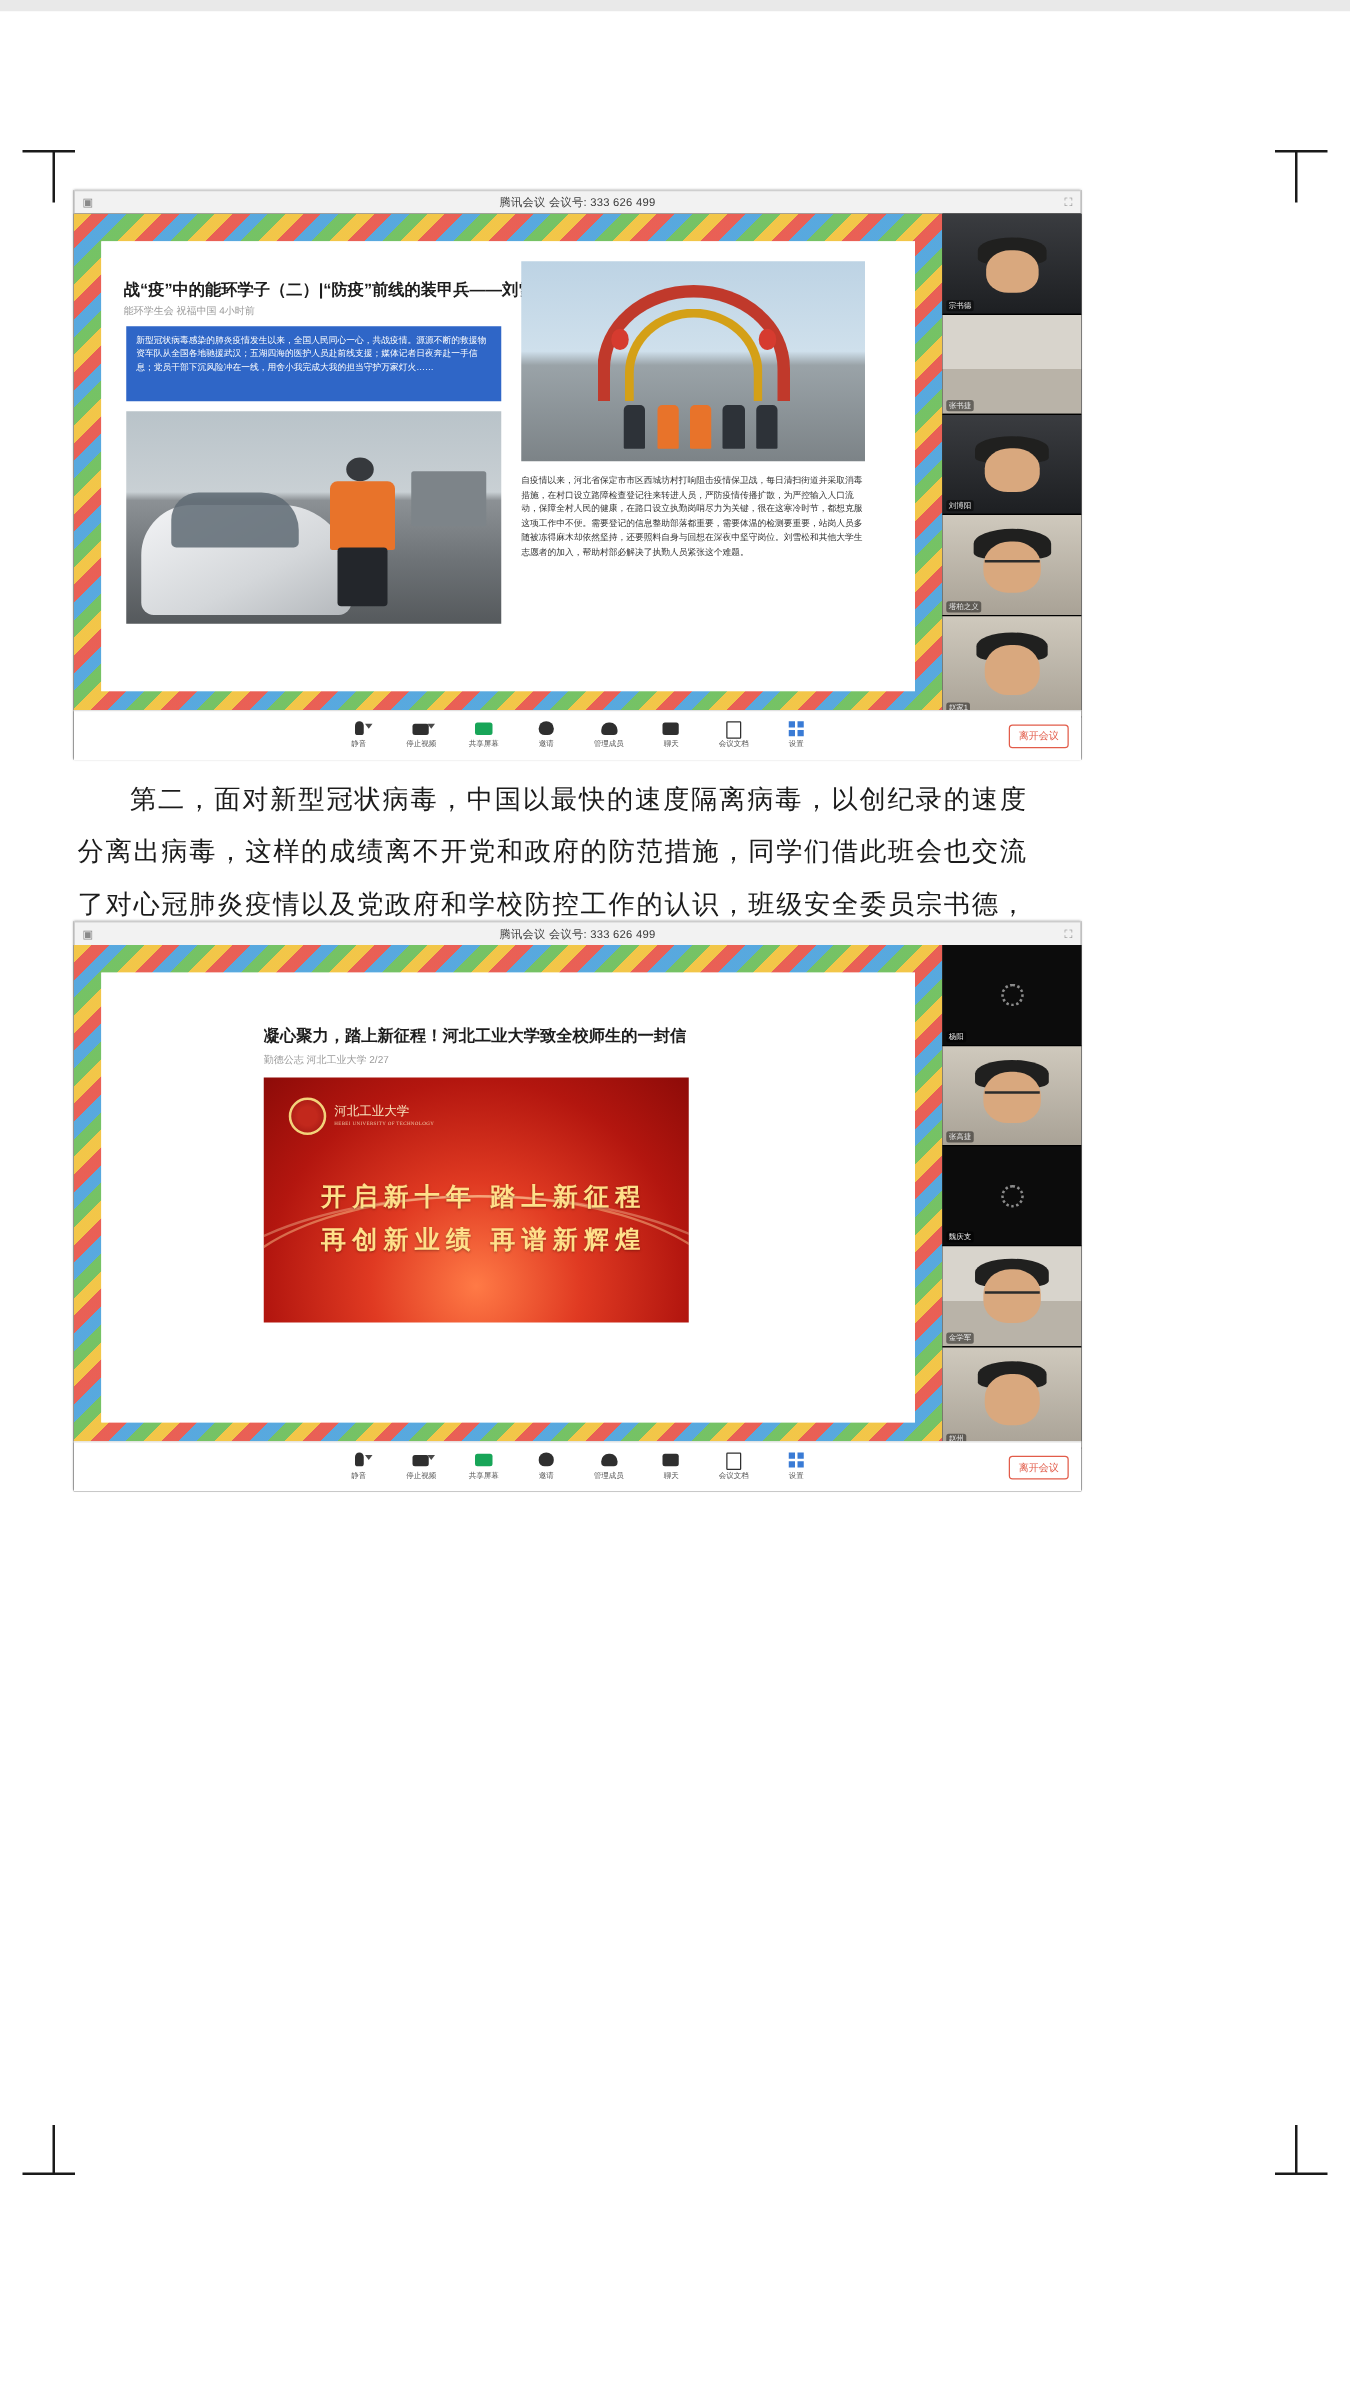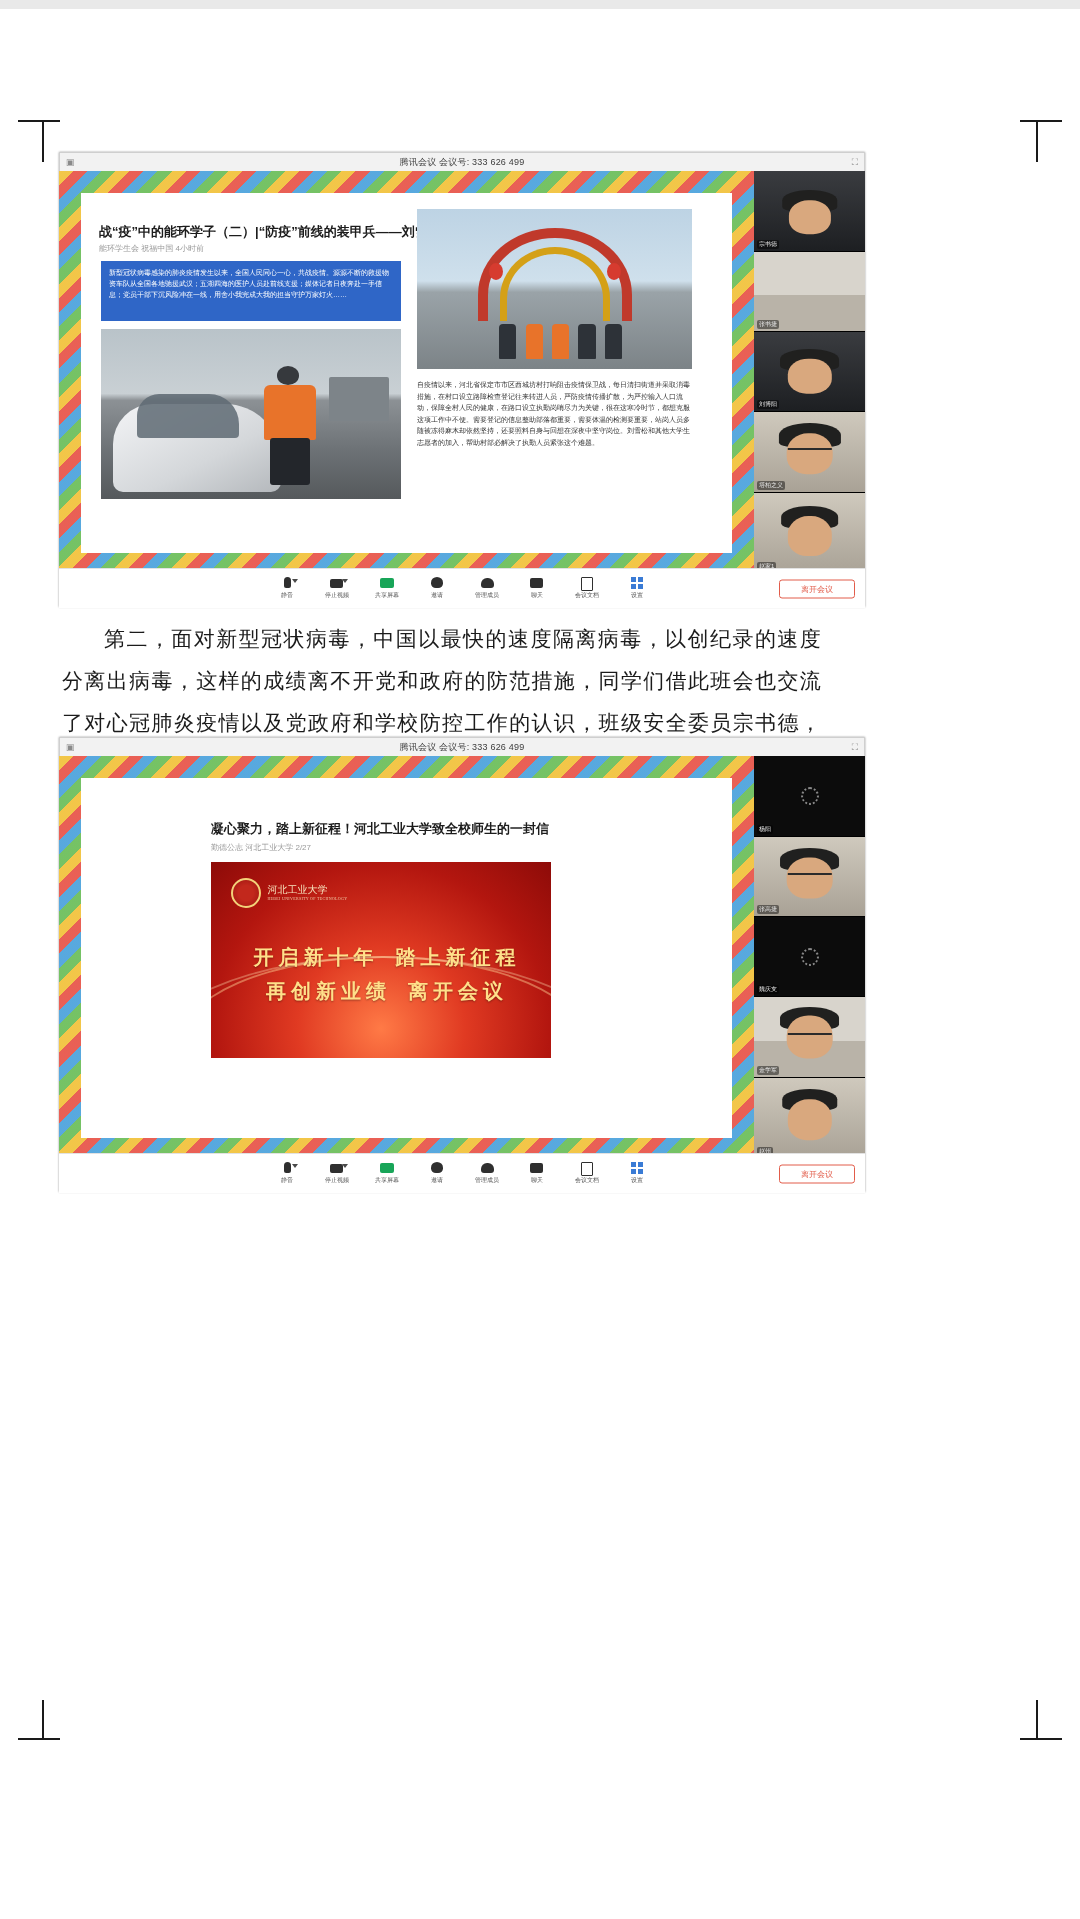--- a/index.html
+++ b/index.html
@@ -232,21 +232,21 @@
     font-size: 10px;
     line-height: 1.25;
     font-family: "Liberation Serif", serif;
   }
   .rs-logo-text .en { font-size: 4px; letter-spacing: .3px; opacity: .85; display: block; }
   .rs-line {
     position: absolute;
     left: 12px; right: 0;
     text-align: center;
     color: #ffe08a;
-    font-family: Liberation Mono, monospace;
+    font-family: Liberation Sans, sans-serif;
     font-weight: bold;
     letter-spacing: 5px;
     text-shadow: 0 1px 2px rgba(0,0,0,.35);
   }
 
   
   .pstrip {
     position: absolute;
     top: 0; right: 0;
     background: #000;
@@ -350,21 +350,21 @@
     border-top: 4px solid #4a4a4a;
   }
   .leave-btn {
     position: absolute;
     right: 10px;
     top: 50%;
     transform: translateY(-50%);
     border: 1px solid #e25c4a;
     color: #e25c4a;
     font-size: 8px;
-    padding: 3px 21px;
+    padding: 3px 7px;
     border-radius: 3px;
     background: #fff;
     white-space: nowrap;
   }
 
   
   .para {
     position: absolute;
     font-family: "Liberation Serif", serif;
     font-size: 21px;
@@ -544,21 +544,21 @@
               <div class="rs-swirl"></div>
               <div class="rs-swirl2"></div>
               <div class="rs-logo">
                 <div class="rs-seal"></div>
                 <div class="rs-logo-text">
                   <span>河北工业大学</span>
                   <span class="en">HEBEI UNIVERSITY OF TECHNOLOGY</span>
                 </div>
               </div>
               <div class="rs-line" style="top:82px; font-size:20px;">开启新十年 踏上新征程</div>
-              <div class="rs-line" style="top:116px; font-size:20px;">再创新业绩 离开会议</div>
+              <div class="rs-line" style="top:116px; font-size:20px;">再创新业绩 再谱新辉煌</div>
             </div>
           </div>
         </div>
       </div>
 
       <div class="pstrip" style="width:111px; height:398px;">
         <div class="ptile" style="height:80px; background:#0c0c0c;">
           <div class="spinner"></div>
           <span class="pname">杨阳</span>
         </div>

